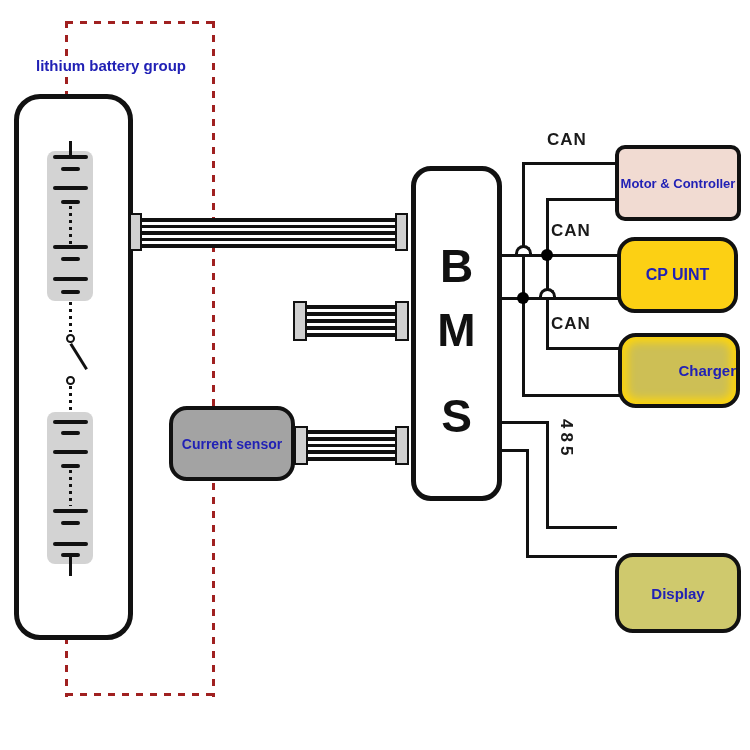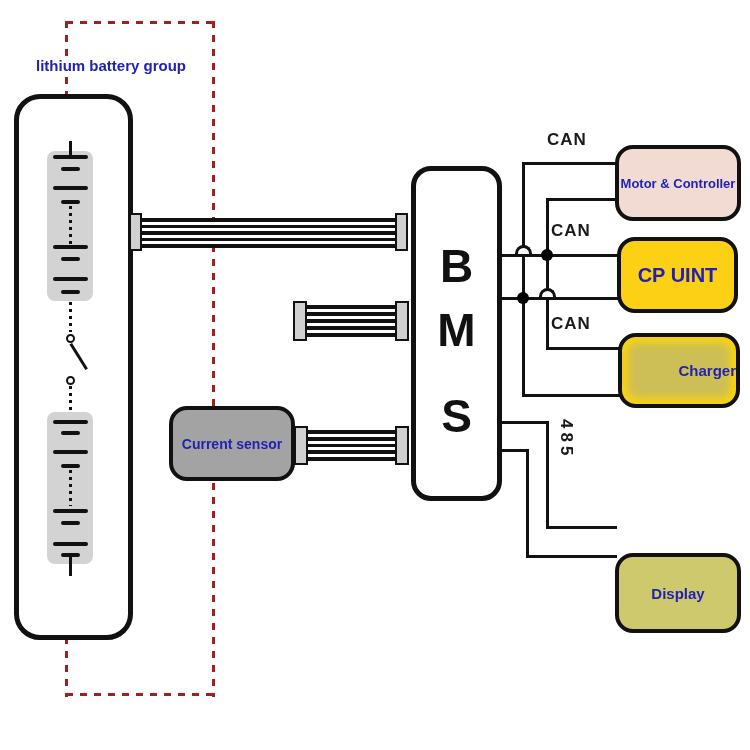--- a/index.html
+++ b/index.html
@@ -24,22 +24,22 @@
   .box{border:4px solid #111;border-radius:18px;box-sizing:border-box;display:flex;
        align-items:center;justify-content:center;text-align:center;color:#2121b5;
        font-weight:bold;z-index:3;}
   .pack{background:#fff;border:5px solid #111;border-radius:26px;z-index:3;box-sizing:border-box;}
   .bms{background:#fff;border:5px solid #111;border-radius:20px;z-index:3;box-sizing:border-box;}
   .bms-letter{position:absolute;left:0;width:100%;text-align:center;font-size:46px;
               font-weight:bold;color:#111;line-height:1;}
   .temp-box{background:linear-gradient(135deg,#b7dcd8,#95cbc6);font-size:13.5px;line-height:1.5;}
   .cur-box{background:#a3a3a3;font-size:14px;}
   .load-box{background:#f6a21a;font-size:15px;}
-  .motor-box{background:#f1dbd2;font-size:13px;}
-  .cp-box{background:#fcd014;font-size:20px;}
+  .motor-box{background:#f1dbd2;font-size:13px;border-radius:10px;}
+  .cp-box{background:#fcd014;font-size:16px;}
   .charger-box{background:#cdbf55;font-size:15px;
                box-shadow:inset 0 0 10px 5px #ffd60a, inset 0 0 0 2px #c4b448;}
   .display-box{background:#cfc96d;font-size:15px;}
   
   .cell-line{background:#111;height:4px;border-radius:2px;z-index:4;}
   .dotv{width:3px;background-image:repeating-linear-gradient(to bottom,#111 0 3px,transparent 3px 7px);z-index:4;}
   .strip{background:#d3d3d3;border-radius:8px;z-index:3;}
   .sw-circle{width:9px;height:9px;border:2px solid #111;border-radius:50%;background:#fff;
              box-sizing:border-box;z-index:4;}
   .stub{width:3px;background:#111;z-index:4;}

